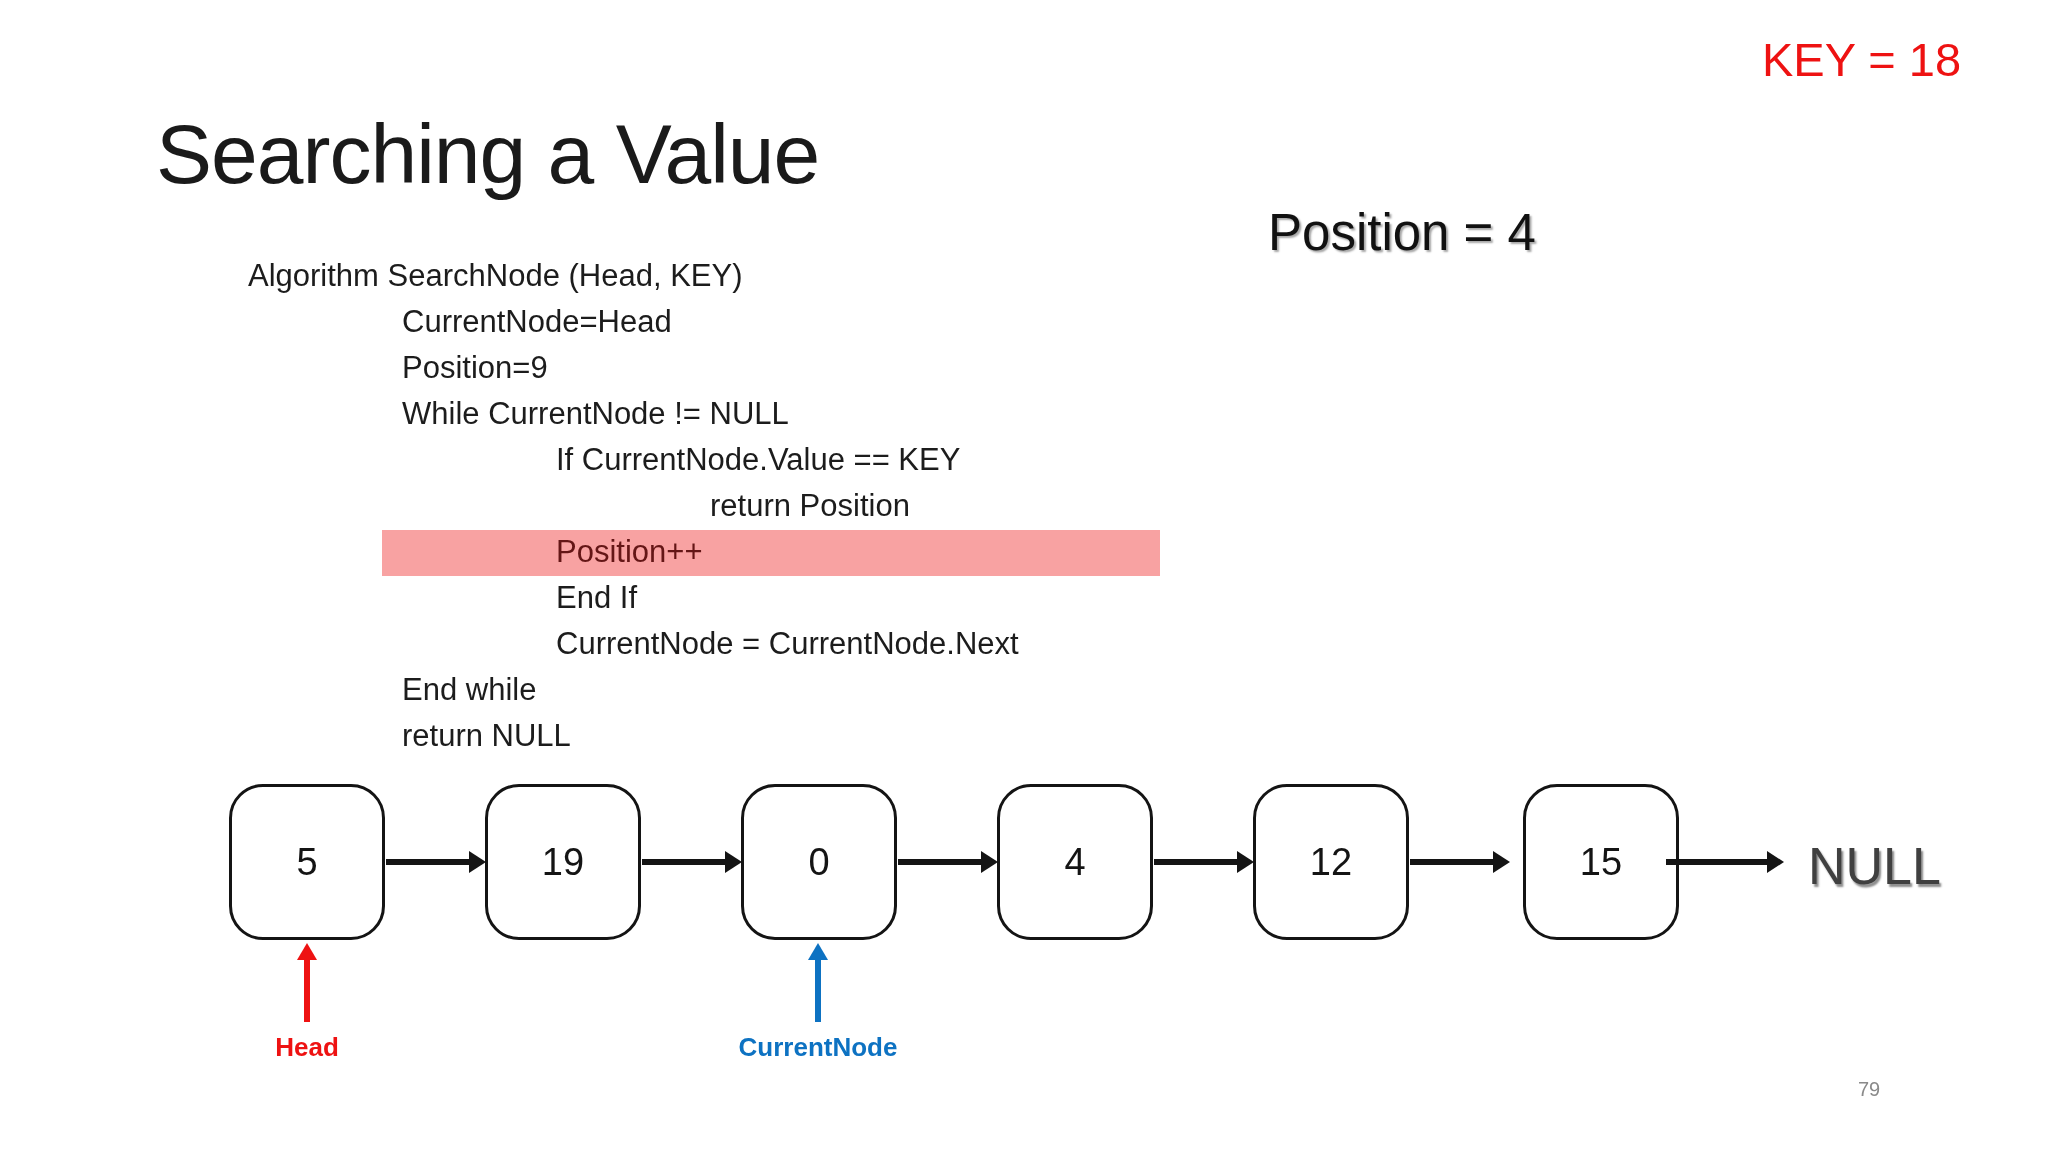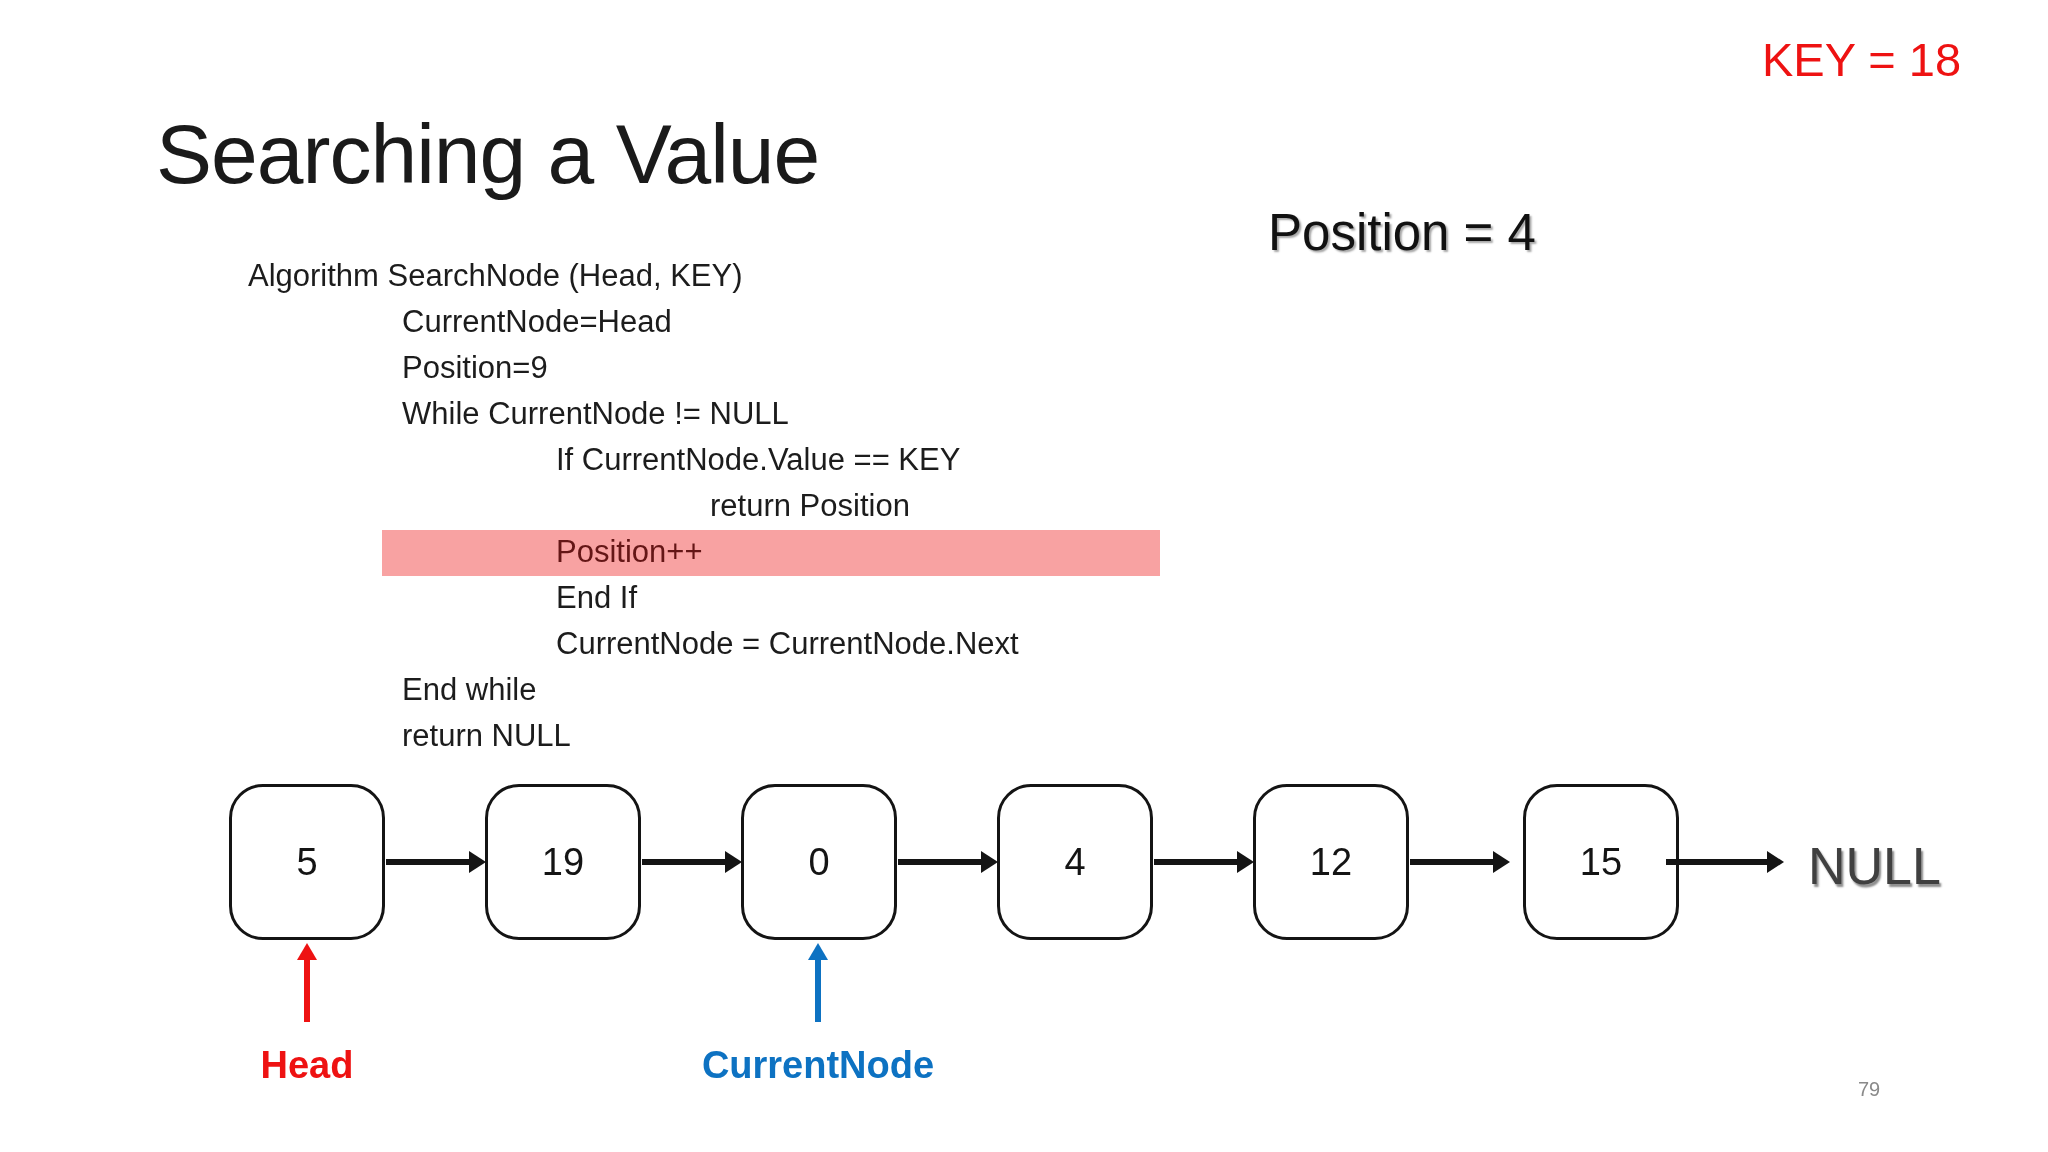--- a/index.html
+++ b/index.html
@@ -118,24 +118,23 @@
   }
   .red-arrow { background: #ee1212; }
   .red-arrow::before { border-bottom-color: #ee1212; }
   .blue-arrow { background: #0d72c2; }
   .blue-arrow::before { border-bottom-color: #0d72c2; }
 
   .pointer-label {
     position: absolute;
     top: 1032px;
     font-weight: 700;
-    font-size: 38px;
+    font-size: 26px;
     text-align: center;
     white-space: nowrap;
-    margin-top: 12px;
   }
   .head-label { left: 232px; width: 150px; color: #ee1212; }
   .current-label { left: 658px; width: 320px; color: #0d72c2; }
 
   .page-number {
     position: absolute;
     left: 1858px; top: 1078px;
     font-size: 20px;
     color: #8a8a8a;
   }

